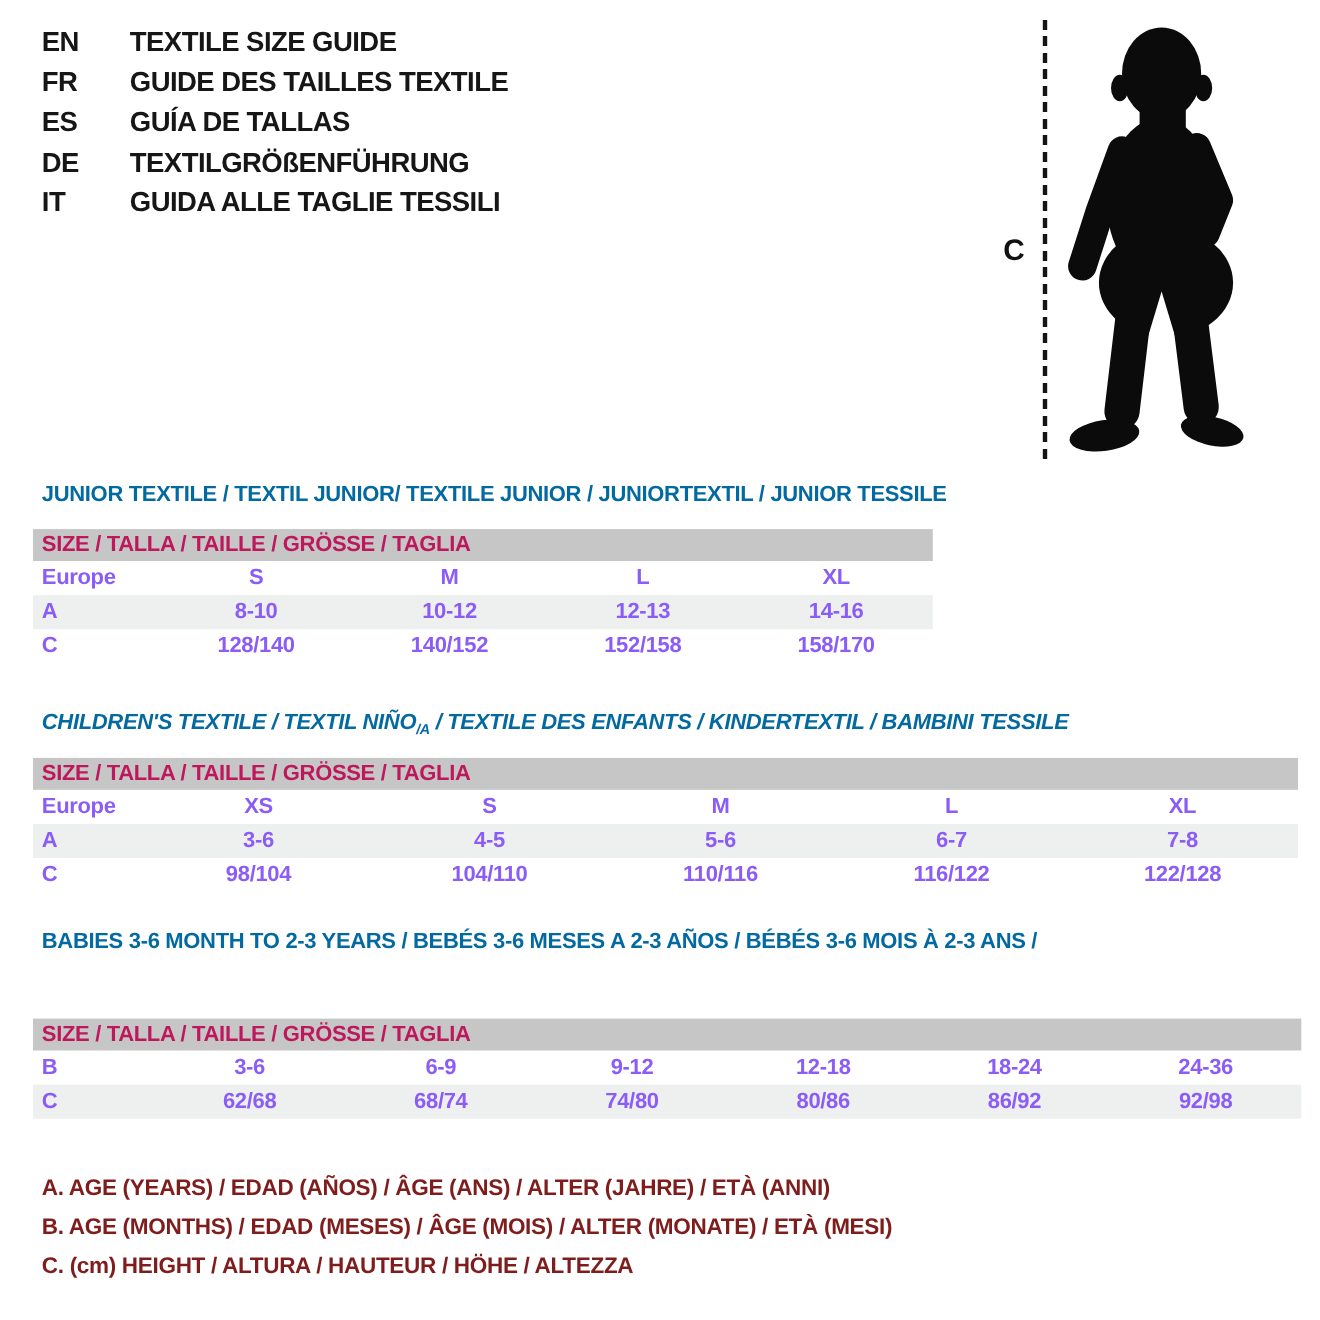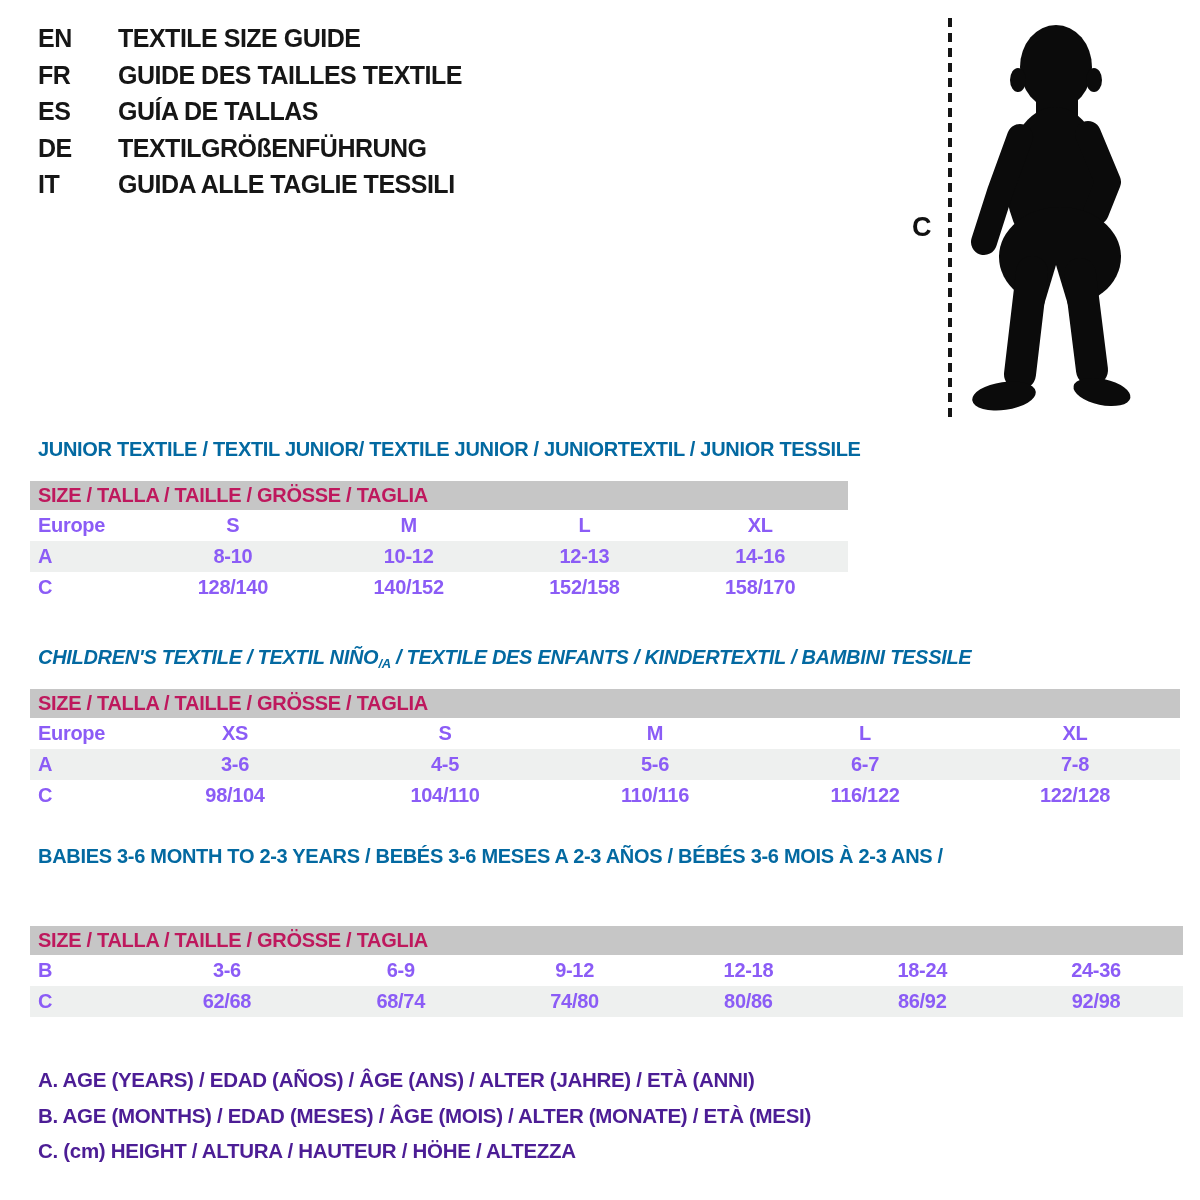--- a/index.html
+++ b/index.html
@@ -41,21 +41,21 @@
   }
   .t-row { display:flex; align-items:center; height:31px; font-size:20px; color:#8b5cf6; letter-spacing:-0.3px; }
   .t-row.shaded { background:#eef0ef; }
   .t-label { padding-left:8px; }
   .junior-table .t-label { width:115px; }
   .children-table .t-label { width:100px; }
   .babies-table .t-label { width:110px; }
   .t-cell { flex:1; text-align:center; }
 
   
-  .notes { position:absolute; left:38px; top:1062px; font-size:20.5px; line-height:35.5px; letter-spacing:-0.3px; color:#4c1d95; white-space:nowrap; }
+  .notes { position:absolute; left:38px; top:1062px; font-size:20.5px; line-height:35.5px; letter-spacing:-0.3px; color:#7f1d1d; white-space:nowrap; }
 </style>
 </head>
 <body>
 
 <div class="page">
 
   <div class="lang-list">
     <div class="lang-row">
       <span class="lang-code">EN</span>
       <span class="lang-label">TEXTILE SIZE GUIDE</span>

